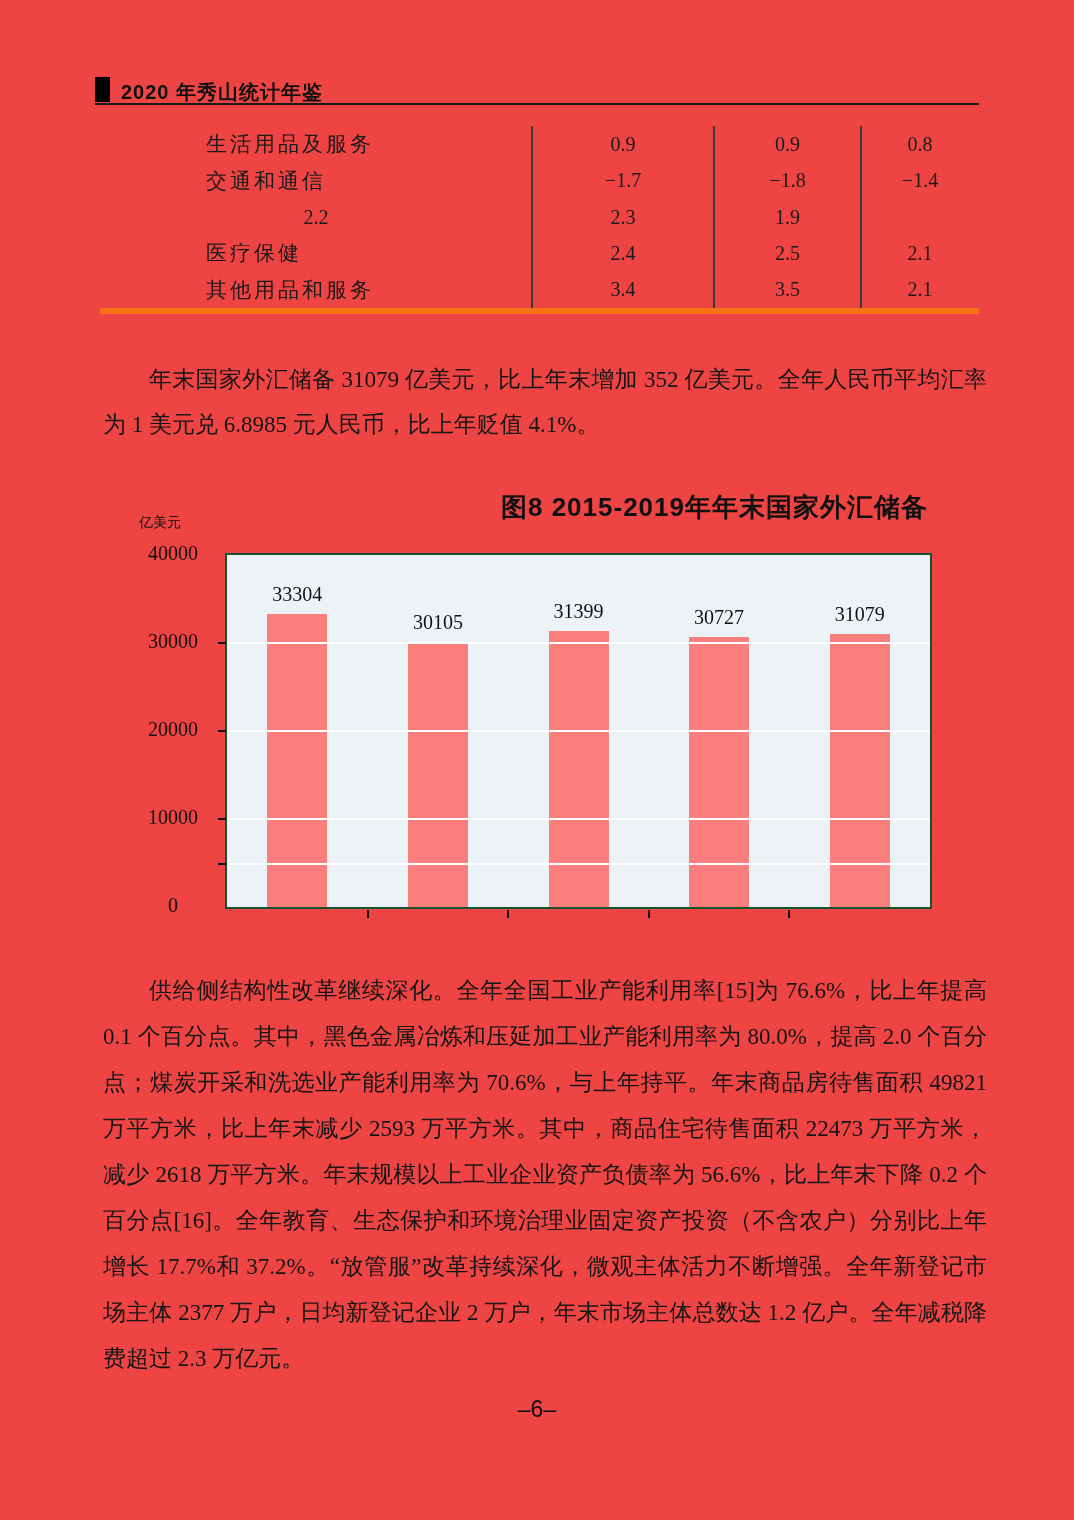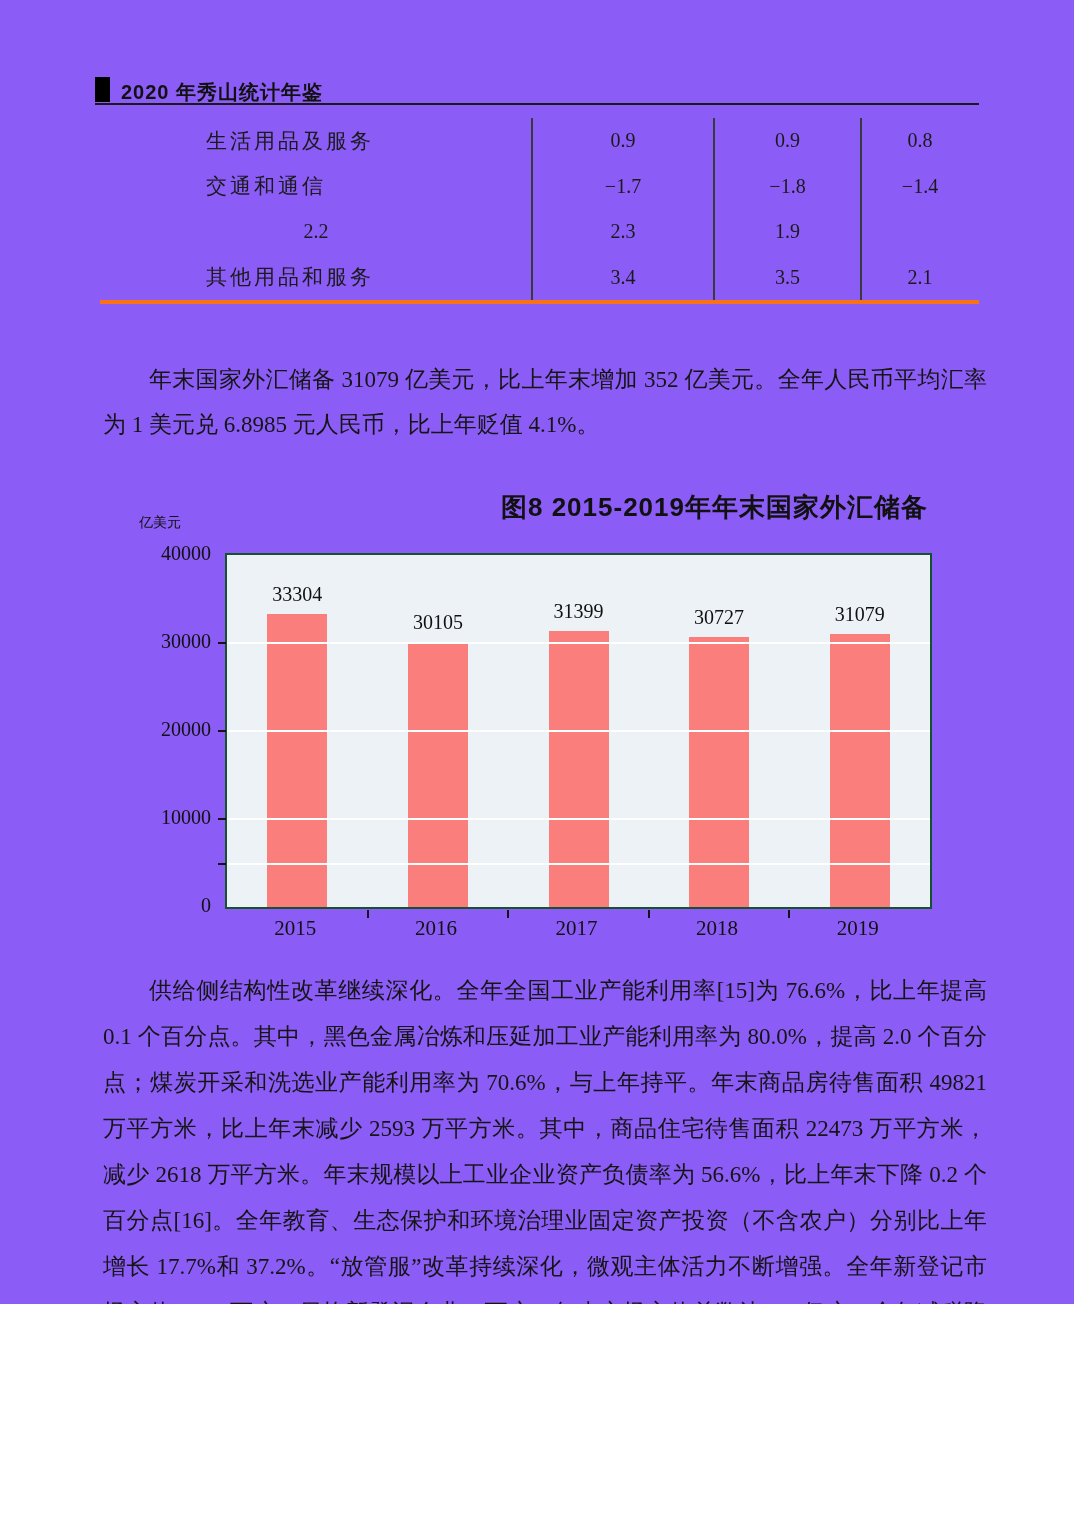--- a/index.html
+++ b/index.html
@@ -1,48 +1,48 @@
 <!DOCTYPE html>
 <html><head>
 <meta charset="utf-8">
 <style>
   html,body{margin:0;padding:0;background:#ffffff;}
-  .page{position:relative;width:1074px;height:1304px;background:#8b5cf6;overflow:hidden;
+  .page{position:relative;width:1074px;height:1520px;background:#ef4444;overflow:hidden;
         font-family:"Liberation Serif","DejaVu Serif",serif;color:#1a1a1a;}
 
   
   .hdr-block{position:absolute;left:95px;top:77px;width:15px;height:25px;background:#000;}
   .hdr-title{position:absolute;left:121px;top:79px;font-family:"Liberation Sans","DejaVu Sans",sans-serif;
              font-size:20px;font-weight:600;letter-spacing:1px;color:#111;}
   .hdr-rule{position:absolute;left:95px;top:103px;width:884px;height:2px;background:#1a1a1a;}
 
   
-  .cpi-table{position:absolute;left:100px;top:118px;width:879px;height:182px;
-             border-bottom:4px solid #f97316;font-size:21px;}
+  .cpi-table{position:absolute;left:100px;top:126px;width:879px;height:182px;
+             border-bottom:6px solid #f97316;font-size:21px;}
   #cpi-rows{position:absolute;left:0;top:0;right:0;bottom:0;display:flex;flex-direction:column;}
   .cpi-row{flex:1;display:grid;grid-template-columns:432px 182px 147px 118px;align-items:center;}
   .cpi-label{padding-left:106px;letter-spacing:3px;}
   .cpi-val{text-align:center;font-size:20px;}
   .vline{position:absolute;top:0;bottom:0;width:2px;background:#3a3a3a;}
   .v1{left:431px}.v2{left:613px}.v3{left:760px}
 
   
   .para{position:absolute;left:97px;width:884px;margin:6px;text-align:justify;text-indent:2em;
         font-size:23px;color:#151515;}
   .para1{top:351px;line-height:45px;}
   .para2{top:962px;line-height:46px;}
 
   
   .chart{position:absolute;left:135px;top:488px;width:845px;height:467px;color:#111;}
   .chart-title{position:absolute;left:90px;top:2px;width:703px;text-align:right;font-size:26px;
                font-weight:700;font-family:"Liberation Sans","DejaVu Sans",sans-serif;letter-spacing:1px;}
   .unit{position:absolute;left:4px;top:26px;font-size:14px;font-weight:400;
         font-family:"Liberation Sans","DejaVu Sans",sans-serif;}
   .ylabels{position:absolute;left:0;top:67px;width:76px;height:352px;font-size:20px;}
-  .ylab{position:absolute;left:0;width:76px;text-align:right;}
+  .ylab{position:absolute;left:0;width:76px;text-align:center;}
   .plot{position:absolute;left:90px;top:65px;width:703px;height:352px;border:2px solid #14532d;}
   .grid{position:absolute;left:0;right:0;height:2px;background:#ffffff;z-index:2;}
   .artifact{position:absolute;left:0;right:0;bottom:42px;height:2px;background:#ffffff;z-index:3;}
   .bar{position:absolute;bottom:0;z-index:1;}
   .bar-label{position:absolute;z-index:4;text-align:center;font-size:20px;color:#111;}
   .tickL{position:absolute;left:-9px;width:8px;height:2px;background:#151515;}
   .tickB{position:absolute;bottom:-11px;width:2px;height:8px;background:#151515;}
   .xlabels{position:absolute;left:90px;top:428px;width:703px;height:28px;font-size:21px;}
   .xlab{position:absolute;width:90px;text-align:center;}
 
@@ -70,20 +70,26 @@
         <div class="cpi-row">
           <div class="cpi-label">交通和通信</div>
           <div class="cpi-val">−1.7</div>
           <div class="cpi-val">−1.8</div>
           <div class="cpi-val">−1.4</div>
         </div>
         <div class="cpi-row">
           <div class="cpi-val">2.2</div>
           <div class="cpi-val">2.3</div>
           <div class="cpi-val">1.9</div>
+        </div>
+        <div class="cpi-row">
+          <div class="cpi-label">医疗保健</div>
+          <div class="cpi-val">2.4</div>
+          <div class="cpi-val">2.5</div>
+          <div class="cpi-val">2.1</div>
         </div>
         <div class="cpi-row">
           <div class="cpi-label">其他用品和服务</div>
           <div class="cpi-val">3.4</div>
           <div class="cpi-val">3.5</div>
           <div class="cpi-val">2.1</div>
         </div>
       </div>
     <div class="vline v1"></div>
     <div class="vline v2"></div>
@@ -119,26 +125,19 @@
         <div class="bar-label" style="left: 306.5px; width: 90px; bottom: 284.311px;">31399</div>
         <div class="bar" style="left: 462.1px; width: 60px; height: 270.398px; background: rgb(250, 126, 124);"></div>
         <div class="bar-label" style="left: 447.1px; width: 90px; bottom: 278.398px;">30727</div>
         <div class="bar" style="left: 602.7px; width: 60px; height: 273.495px; background: rgb(250, 126, 124);"></div>
         <div class="bar-label" style="left: 587.7px; width: 90px; bottom: 281.495px;">31079</div>
         <div class="tickB" style="left: 139.6px;"></div>
         <div class="tickB" style="left: 280.2px;"></div>
         <div class="tickB" style="left: 420.8px;"></div>
         <div class="tickB" style="left: 561.4px;"></div>
       </div>
-    <div class="xlabels" id="xlabels">
-        <div class="xlab" style="left: 25.3px;">2015</div>
-        <div class="xlab" style="left: 165.9px;">2016</div>
-        <div class="xlab" style="left: 306.5px;">2017</div>
-        <div class="xlab" style="left: 447.1px;">2018</div>
-        <div class="xlab" style="left: 587.7px;">2019</div>
-      </div>
   </div>
 
   <p class="para para2">供给侧结构性改革继续深化。全年全国工业产能利用率[15]为 76.6%，比上年提高 0.1 个百分点。其中，黑色金属冶炼和压延加工业产能利用率为 80.0%，提高 2.0 个百分点；煤炭开采和洗选业产能利用率为 70.6%，与上年持平。年末商品房待售面积 49821 万平方米，比上年末减少 2593 万平方米。其中，商品住宅待售面积 22473 万平方米，减少 2618 万平方米。年末规模以上工业企业资产负债率为 56.6%，比上年末下降 0.2 个百分点[16]。全年教育、生态保护和环境治理业固定资产投资（不含农户）分别比上年增长 17.7%和 37.2%。“放管服”改革持续深化，微观主体活力不断增强。全年新登记市场主体 2377 万户，日均新登记企业 2 万户，年末市场主体总数达 1.2 亿户。全年减税降费超过 2.3 万亿元。</p>
 
   <div class="footer">–6–</div>
 
 </div>
 
 </body></html>

